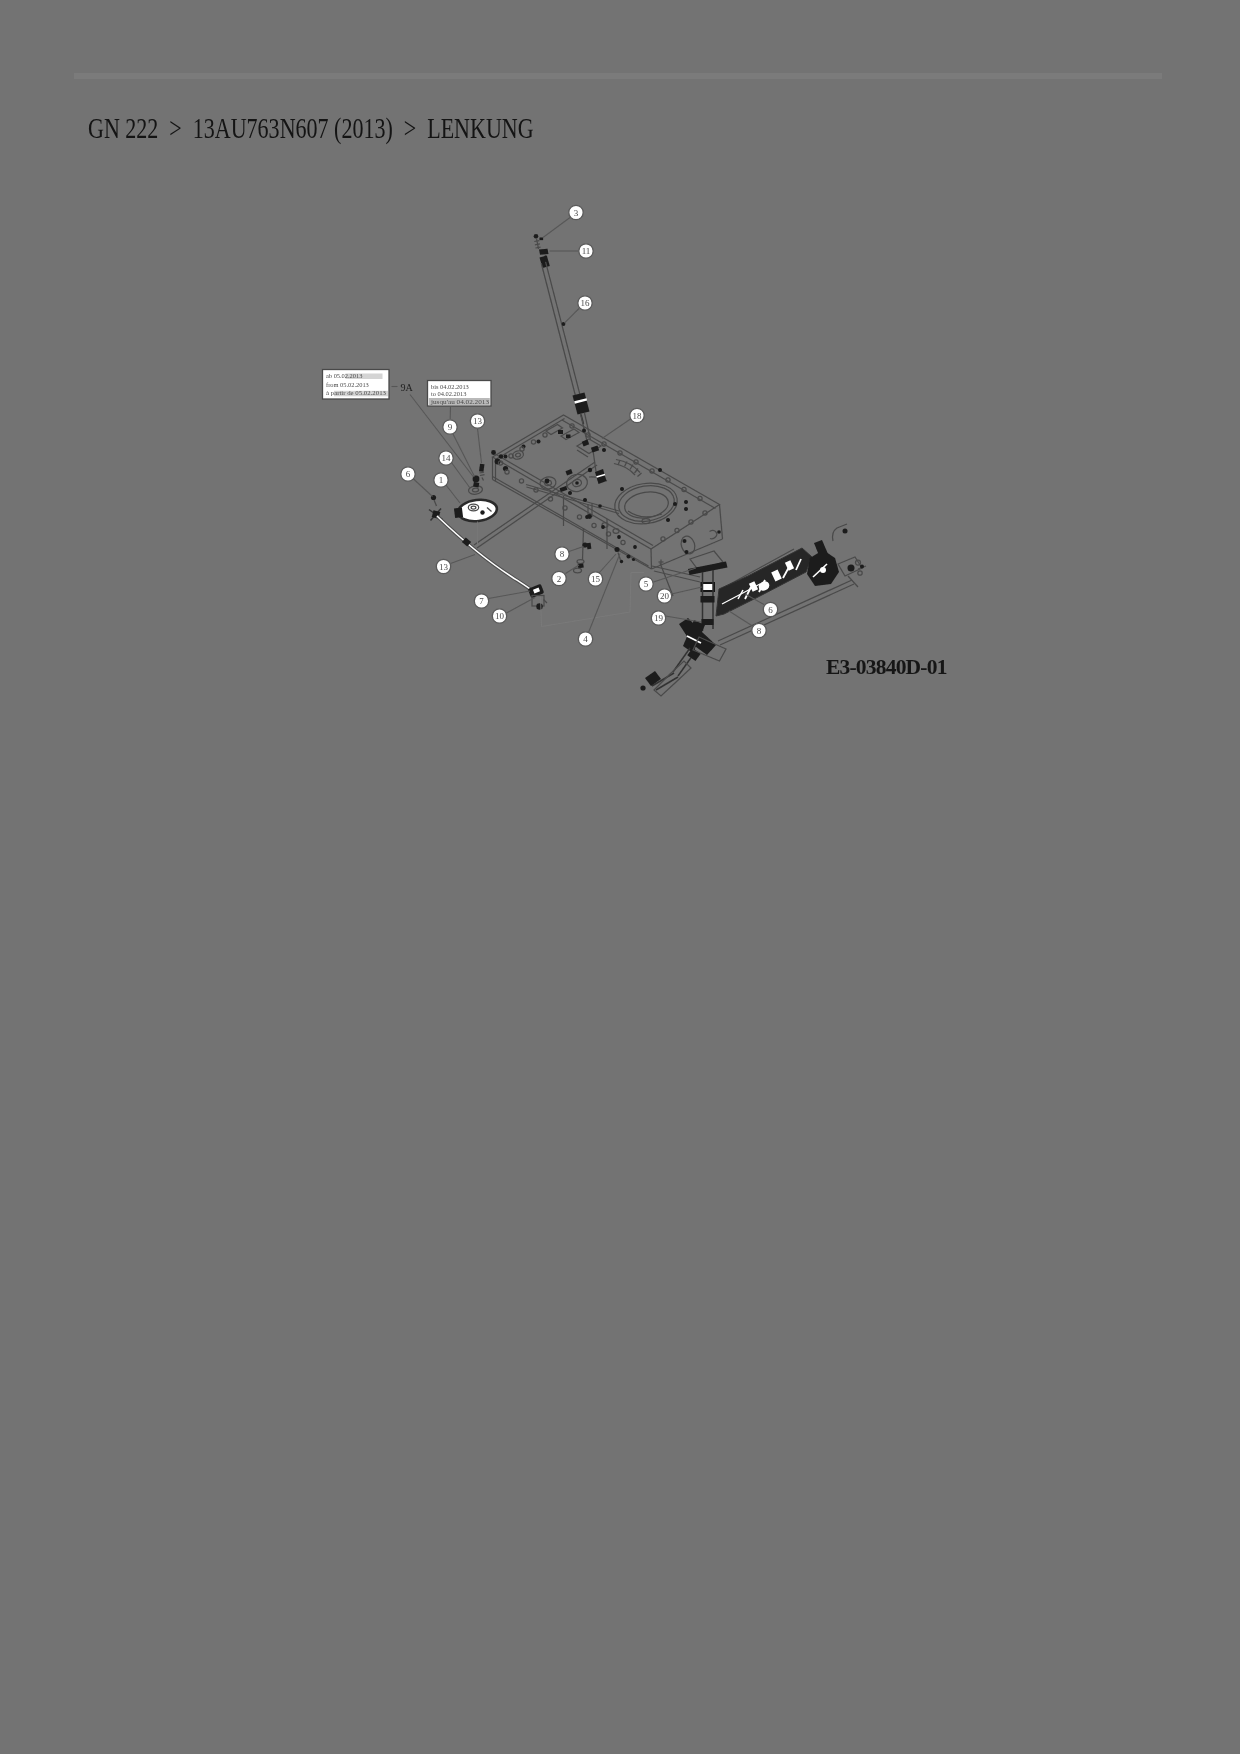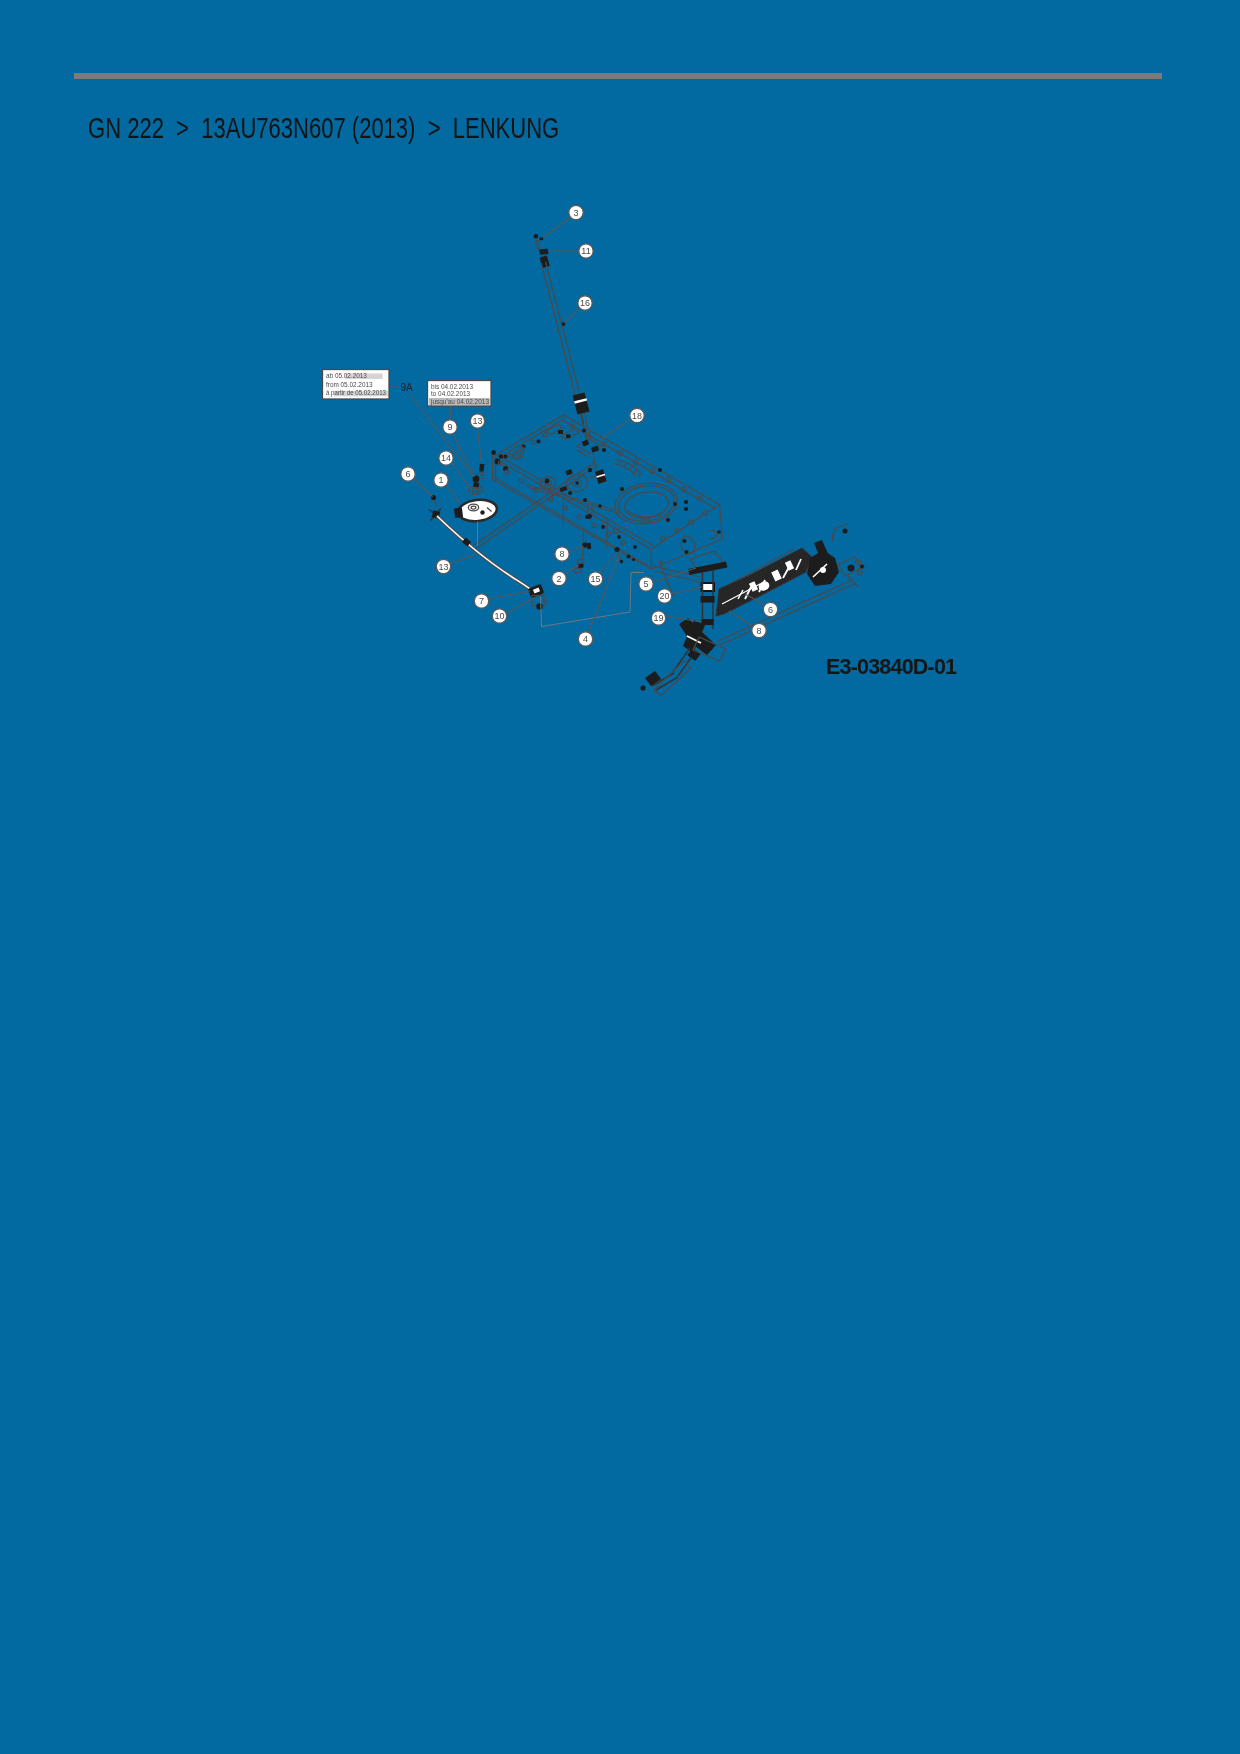--- a/index.html
+++ b/index.html
@@ -1,16 +1,16 @@
 <!DOCTYPE html>
 <html><head>
 <meta charset="utf-8">
 <style>
 html,body{margin:0;padding:0;background:#fff;}
-.page{position:relative;width:1240px;height:1754px;background:#0369a1;overflow:hidden;font-family:Liberation Sans, sans-serif;}
+.page{position:relative;width:1240px;height:1754px;background:#737373;overflow:hidden;font-family:Liberation Serif, serif;}
 .bar{position:absolute;left:74px;top:73px;width:1088px;height:6px;background:#7b7b7b;}
 .crumb{position:absolute;left:88px;top:111px;font-size:30px;color:#141414;white-space:pre;transform:scaleX(0.734);transform-origin:0 0;}
 svg{position:absolute;left:0;top:0;}
 .co{stroke:#5a5a5a;stroke-width:1.3;fill:#fff;}
 .cot{font-size:9px;fill:#4a4a4a;text-anchor:middle;}
 .ld{stroke:#575757;stroke-width:1.1;fill:none;}
 .tn{stroke:#4a4a4a;stroke-width:1.25;fill:none;}
 .tk{stroke:#333;stroke-width:1.5;fill:none;}
 .bk{fill:#1c1c1c;stroke:none;}
 .bx{font-size:6.4px;fill:#4a4a4a;}

